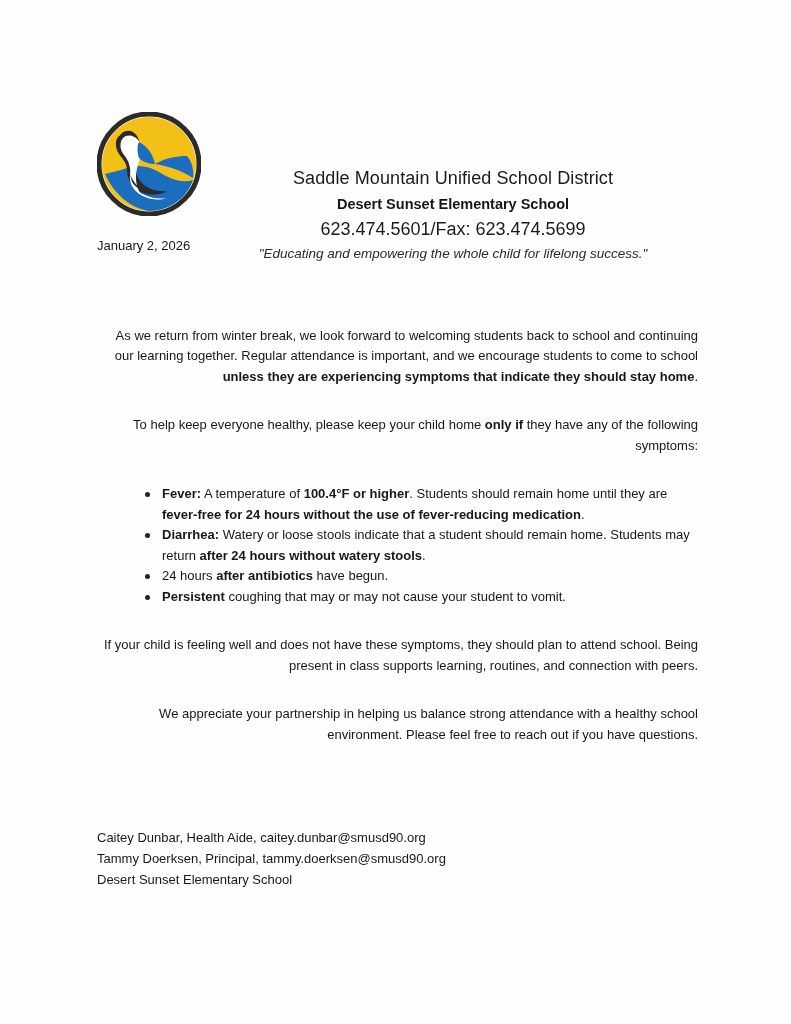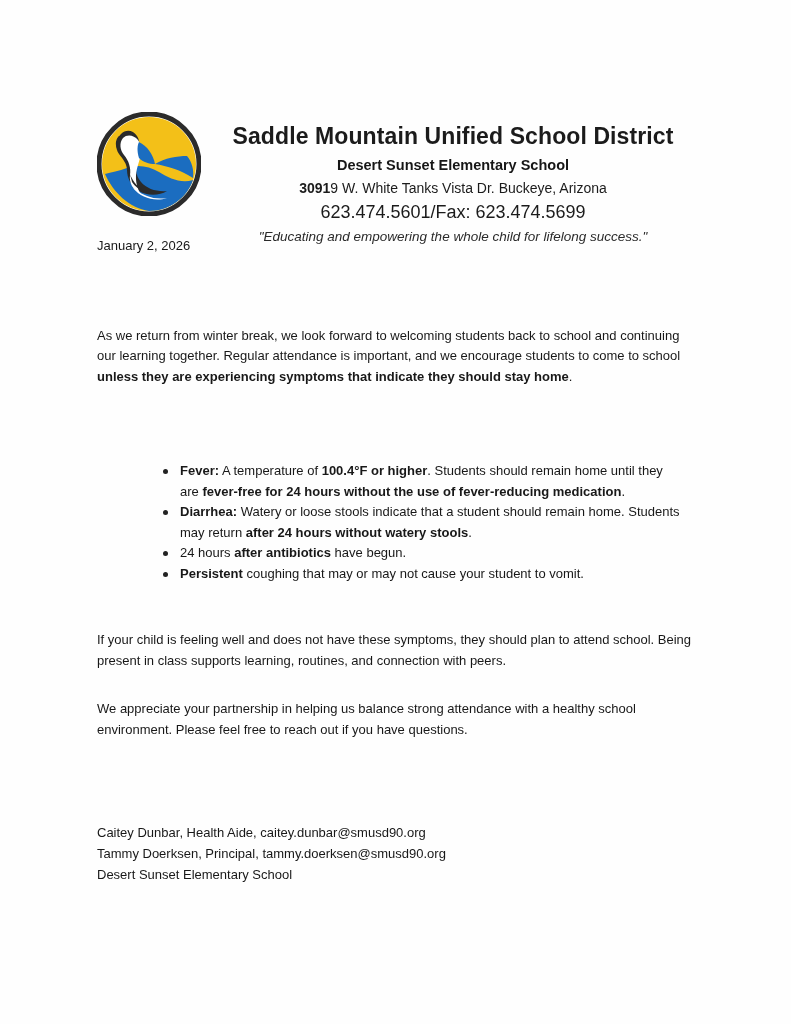--- a/index.html
+++ b/index.html
@@ -40,25 +40,26 @@
   }
   .logo-wrap svg { display: block; width: 104px; height: 104px; }
 
   .letterhead-text {
     flex: 1 1 auto;
     text-align: center;
     padding-left: 8px;
     padding-top: 14px;
   }
   .lh-district {
-    font-size: 23px;
-    font-weight: 700;
+    font-size: 18px;
+    font-weight: 400;
     letter-spacing: 0.1px;
     line-height: 1.25;
     color: #1b1b1b;
+    margin-top: 45px;
   }
   .lh-school {
     font-size: 14.5px;
     font-weight: bold;
     line-height: 1.45;
     margin-top: 4px;
     color: #161616;
   }
   .lh-address {
     font-size: 14px;
@@ -92,25 +93,25 @@
     color: #181818;
   }
   .letter-body p { margin: 0; }
 
   .date-line { margin-bottom: 0; }
   .spacer-lg { height: 41px; }
   .spacer-md { height: 28px; }
 
   .salutation { }
 
-  .para { text-align: left; }
+  .para { text-align: right; }
   .para b, .list li b { font-weight: bold; }
 
   ul.symptom-list {
-    margin: 18px;
+    margin: 0;
     padding: 0 0 0 48px;
     list-style: none;
   }
   ul.symptom-list li {
     position: relative;
     margin: 0 0 0 0;
     padding-left: 17px;
     line-height: 20.5px;
   }
   ul.symptom-list li::before {
@@ -181,40 +182,40 @@
         <path d="M36 76 C44 86 58 90 70 86
                  C58 88 46 84 40 78 Z" fill="#FFFFFF"></path>
 
         <path d="M22 24 C18 28 18 34 21 38 C20 32 21 27 24 24 Z" fill="#2B2B2B"></path>
       </svg>
     </div>
 
     <div class="letterhead-text">
       <div class="lh-district">Saddle Mountain Unified School District</div>
       <div class="lh-school">Desert Sunset Elementary School</div>
-      <div class="lh-address"><b>3091</b><span>9 W. White Tanks Vista Dr. Buckeye, Arizona</span></div>
       <div class="lh-phone">623.474.5601/Fax: 623.474.5699</div>
       <div class="lh-tagline">"Educating and empowering the whole child for lifelong success."</div>
     </div>
 
   </div>
 
   <div class="letter-body">
 
     <p class="date-line">January 2, 2026</p>
 
     <div class="spacer-lg"></div>
 
 
     <div class="spacer-md"></div>
 
     <p class="para"><span>As we return from winter break, we look forward to welcoming students back to school and continuing our learning together. Regular attendance is important, and we encourage students to come to school </span><b>unless they are experiencing symptoms that indicate they should stay home</b><span>.</span></p>
 
     <div class="spacer-md"></div>
 
+    <p class="para"><span>To help keep everyone healthy, please keep your child home </span><b>only if</b><span> they have any of the following symptoms:</span></p>
 
     <div class="spacer-md"></div>
 
     <ul class="symptom-list list">
 
       <li><b>Fever:</b><span> A temperature of </span><b>100.4°F or higher</b><span>. Students should remain home until they are </span><b>fever-free for 24 hours without the use of fever-reducing medication</b><span>.</span></li>
 
 
       <li><b>Diarrhea:</b><span> Watery or loose stools indicate that a student should remain home. Students may return </span><b>after 24 hours without watery stools</b><span>.</span><b></b><span></span></li>
 

